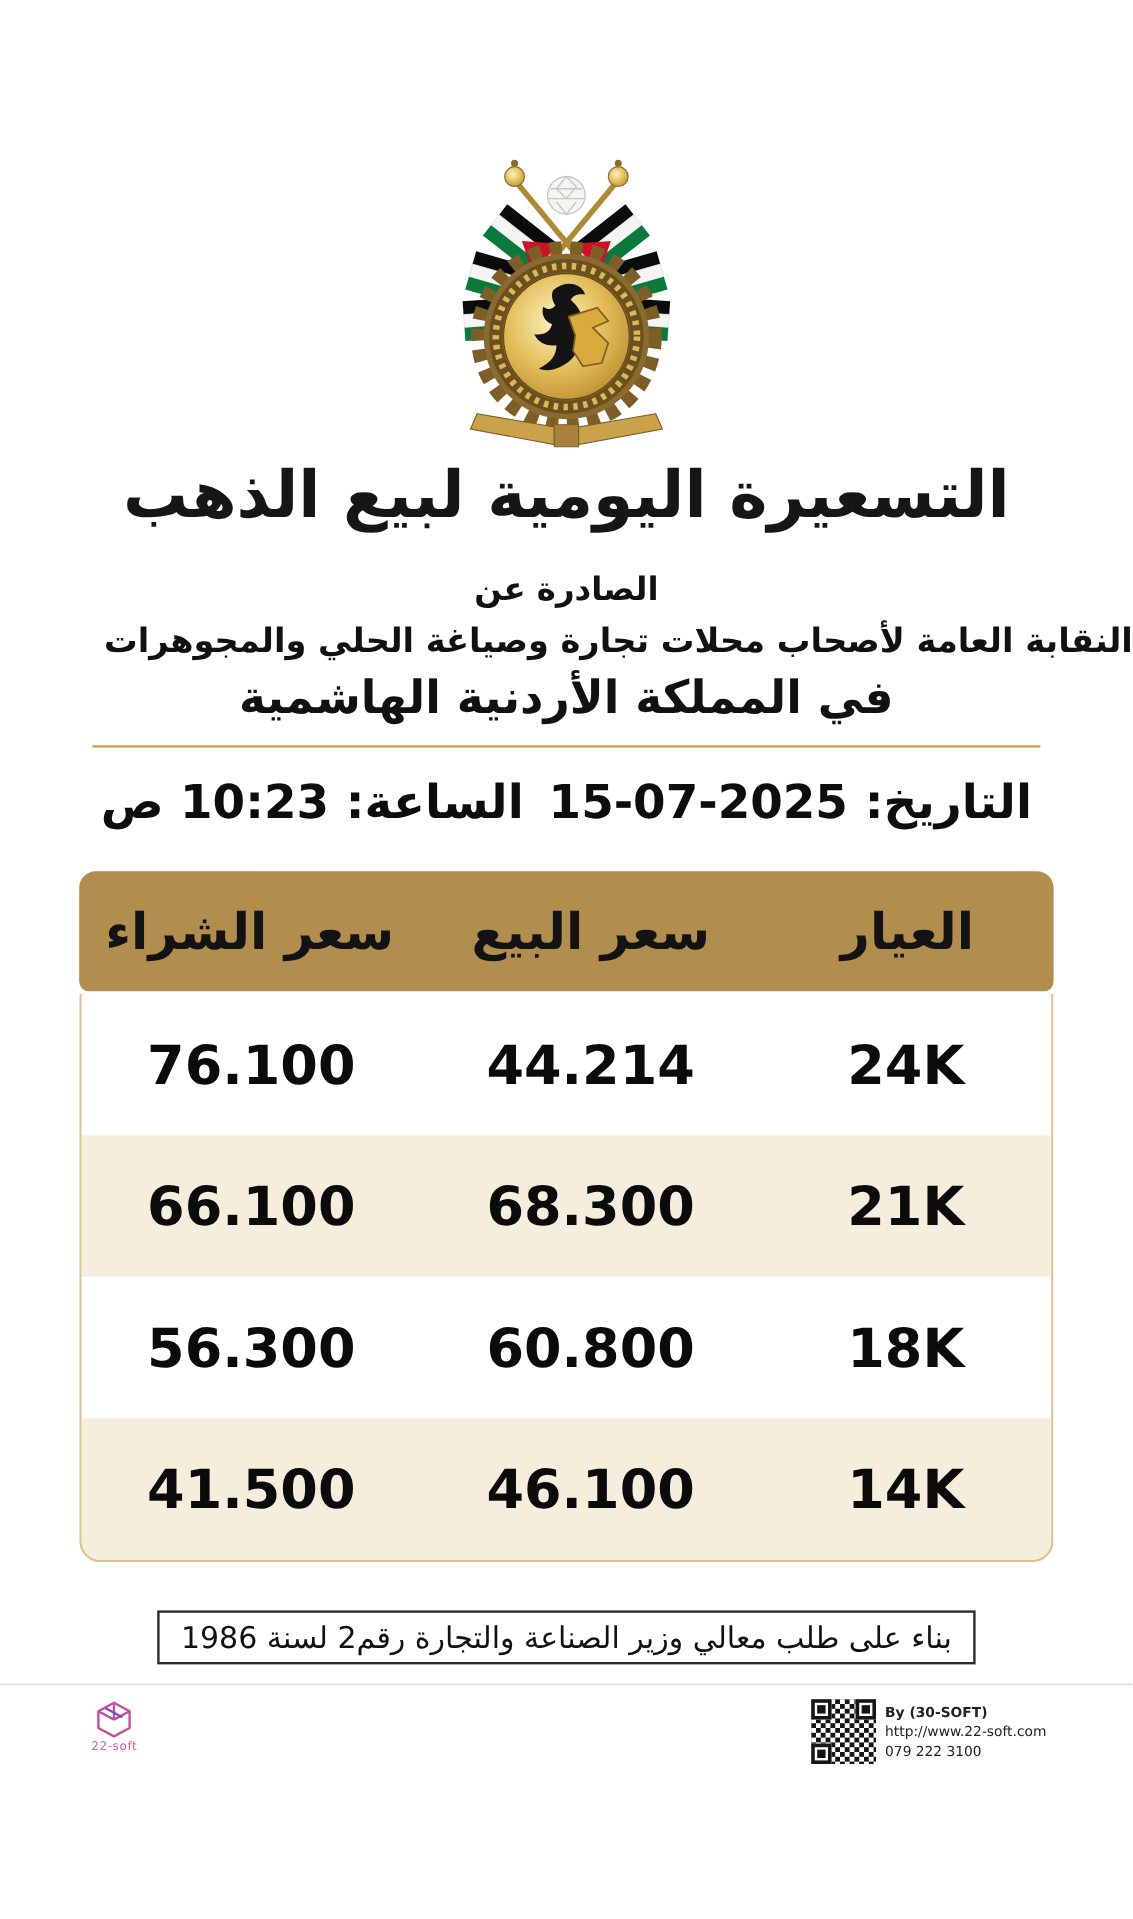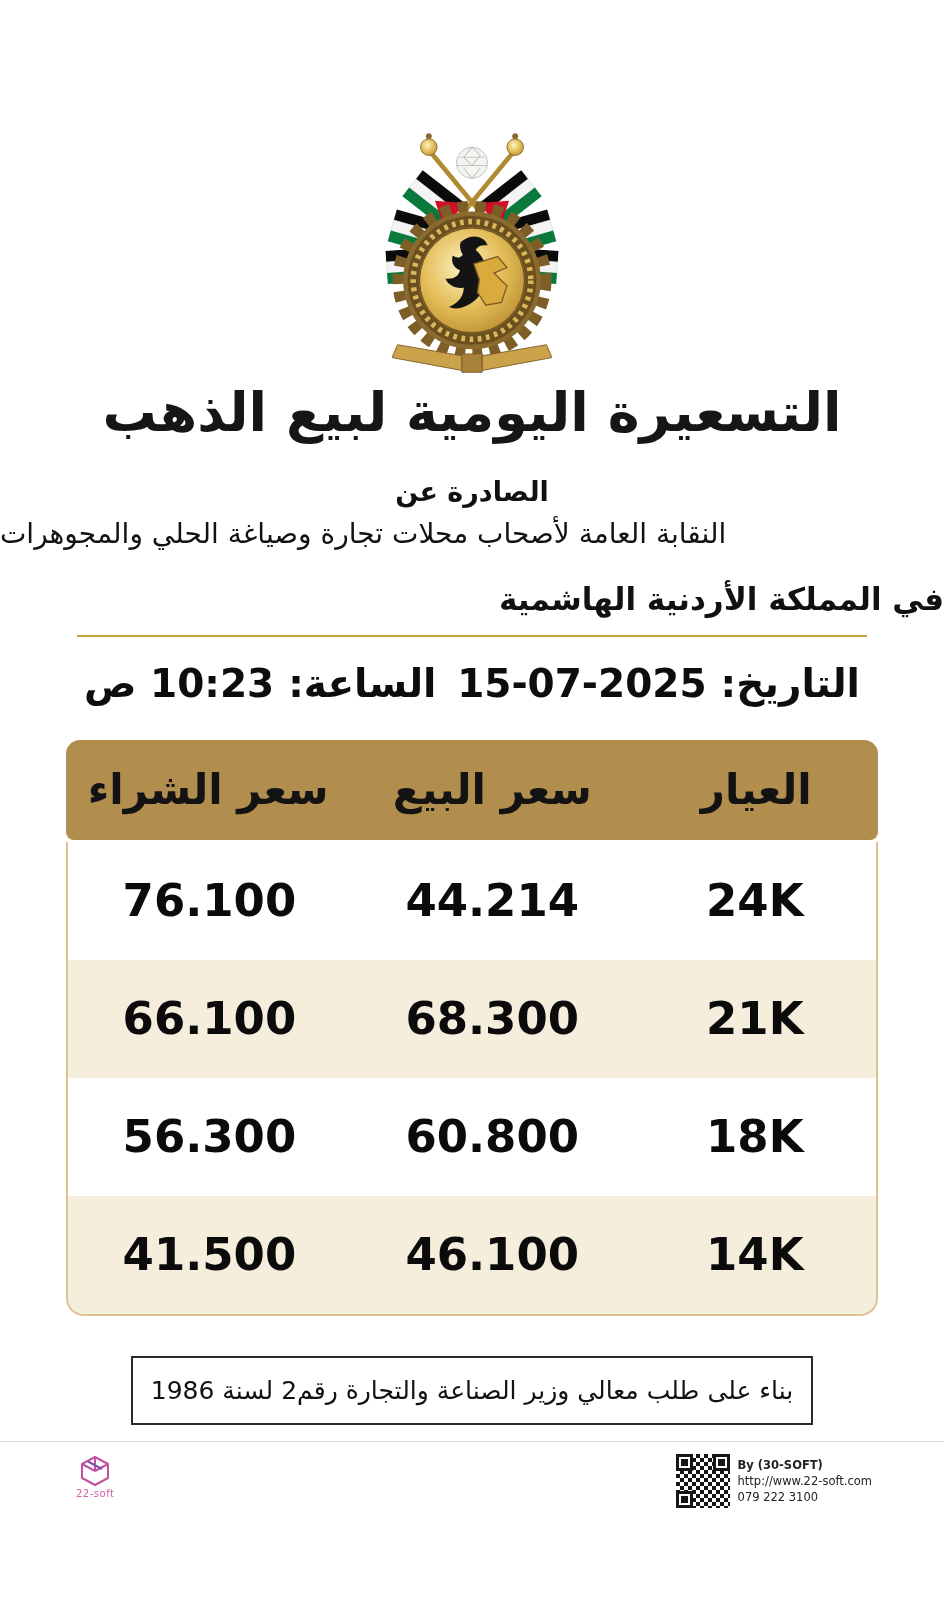--- a/index.html
+++ b/index.html
@@ -8,22 +8,22 @@
     font-family:"DejaVu Sans", sans-serif; color:#111;
     position:relative; overflow:hidden;
   }
 
   
   .logo-wrap { display:flex; justify-content:center; padding-top:126px; }
 
   
   .title { direction:rtl; text-align:center; font-size:54px; font-weight:bold; color:#161616; margin-top:6px; line-height:1.15; }
   .issued { direction:rtl; text-align:center; font-size:27px; font-weight:600; margin-top:32px; line-height:1.2; }
-  .syndicate { direction:rtl; text-align:left; font-size:28px; font-weight:400; margin-top:8px; line-height:1.25; }
-  .kingdom { direction:rtl; font-size:31px; font-weight:bold; margin-top:30px; line-height:1.2; }
+  .syndicate { direction:rtl; text-align:right; font-size:28px; font-weight:700; margin-top:8px; line-height:1.25; }
+  .kingdom { direction:rtl; text-align:center; font-size:38px; font-weight:bold; margin-top:8px; line-height:1.2; }
   .gold-line { width:790px; margin:16px auto 0; border-top:2px solid var(--gold_line,#c9a544); }
 
   
   .datetime {
     direction:rtl; display:flex; justify-content:space-between; align-items:center;
     padding:0 84px; margin-top:24px; font-size:39px; font-weight:bold; color:#0d0d0d;
   }
   .dt-group { display:flex; gap:14px; align-items:baseline; }
 
   
@@ -42,21 +42,21 @@
   .pt-row {
     display:grid; grid-template-columns:30% 35% 35%;
     height:118px; align-items:center; text-align:center;
     font-size:45px; font-weight:bold; color:#0b0b0b; background:#fff;
   }
   .pt-row.alt { background:var(--cream,#f6eedd); }
 
   
   .note-box {
     direction:rtl; width:fit-content; margin:40px auto 16px;
-    border:2px solid #2b2b2b; padding:18px 18px;
+    border:2px solid #2b2b2b; padding:6px 18px;
     font-size:25px; font-weight:500; color:#111;
   }
 
   
   .bottom-divider { margin-top:16px; border-top:1px solid #d9d9d9; }
   .bottom-bar { display:flex; justify-content:space-between; align-items:flex-start; padding:12px 72px 0 76px; }
   .brand { display:flex; flex-direction:column; align-items:center; gap:0; }
   .brand-name { font-size:10px; color:var(--pink,#cf5fa6); letter-spacing:0.5px; }
   .credits { display:flex; align-items:center; gap:8px; }
   .qr {

